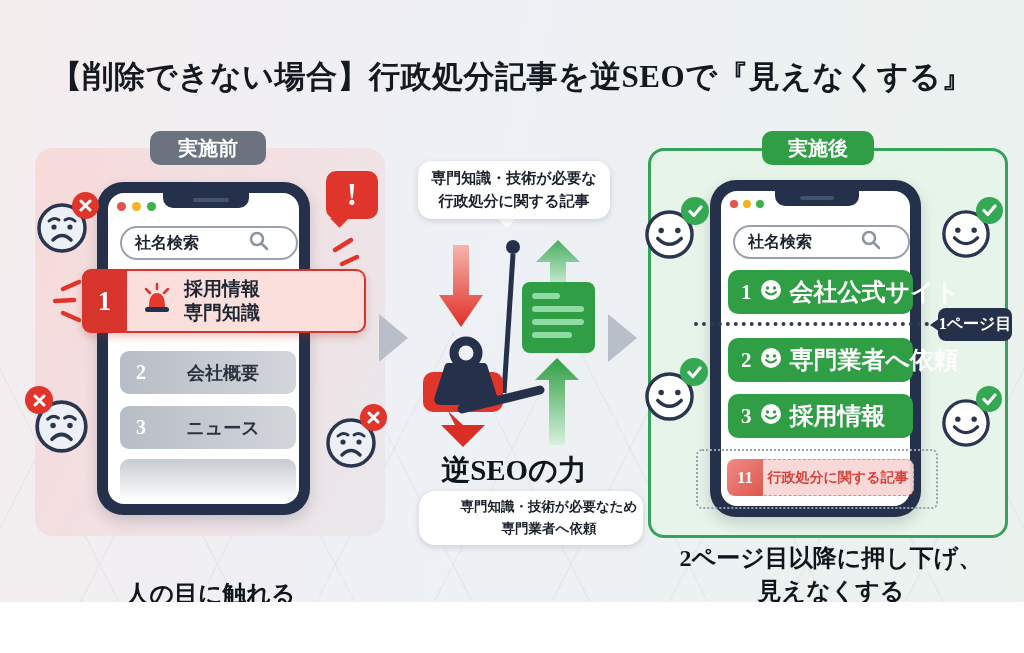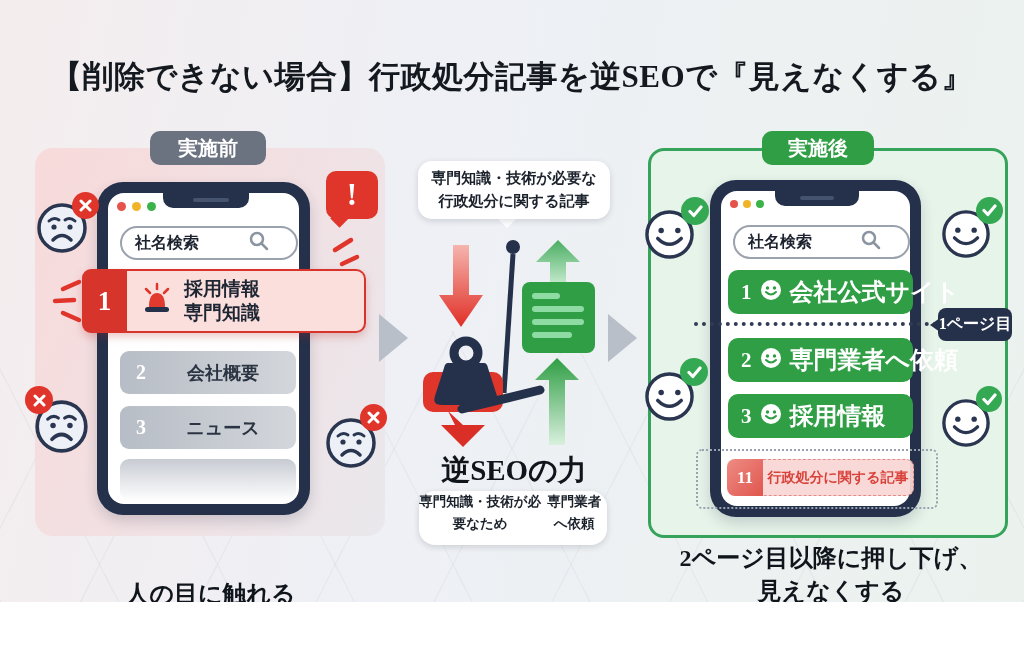--- a/index.html
+++ b/index.html
@@ -70,21 +70,21 @@
   .caption{position:absolute;text-align:center;font-size:24px;font-weight:800;color:#10151c;line-height:1.38;}
   .caption-before{left:38px;top:545px;width:345px;}
   .caption-after{left:660px;top:542px;width:342px;}
   
   .bubble{position:absolute;background:#fff;border-radius:14px;box-shadow:0 2px 6px rgba(50,60,80,.18);
     text-align:center;font-weight:800;color:#1c222c;z-index:25;}
   .bubble-top{left:418px;top:161px;width:192px;height:58px;font-size:15px;line-height:1.55;
     display:flex;flex-direction:column;justify-content:center;}
   .bubble-tail{position:absolute;left:500px;top:211px;width:14px;height:14px;background:#fff;transform:rotate(45deg);z-index:24;}
   .bubble-bottom{left:419px;top:491px;width:188px;height:54px;font-size:13.5px;line-height:1.6;border-radius:16px;
-    display:flex;justify-content:center;}
+    display:flex;flex-direction:column;justify-content:center;padding-left:36px;}
   .power-label{position:absolute;left:423px;top:451px;width:182px;text-align:center;
     font-size:29px;font-weight:800;color:#10151c;z-index:25;white-space:nowrap;}
   .chev{position:absolute;width:0;height:0;border-top:24px solid transparent;border-bottom:24px solid transparent;
     border-left:29px solid #b9bfc8;top:314px;z-index:5;}
   .chev-left{left:379px;} .chev-right{left:608px;}
   .seesaw{position:absolute;left:398px;top:233px;z-index:20;}
   
   .res-green{position:absolute;left:728px;width:185px;height:44px;background:#2f9e44;border-radius:10px;
     display:flex;align-items:center;gap:8px;padding:0 10px 0 13px;box-sizing:border-box;z-index:14;}
   .res-green .num{color:#fff;font-size:21px;font-weight:800;}

